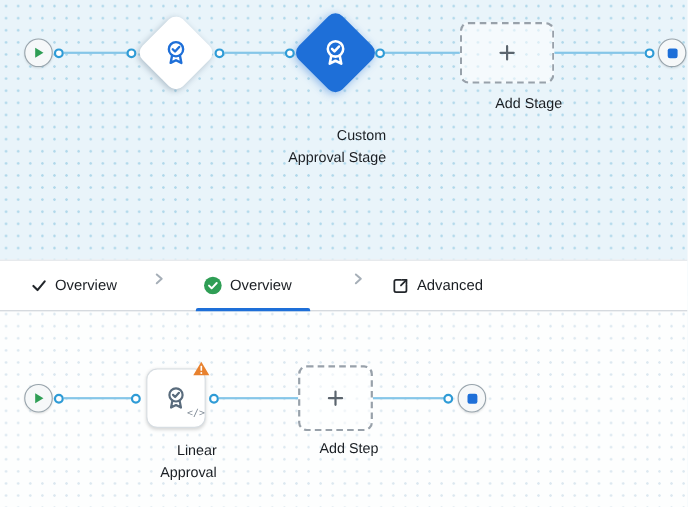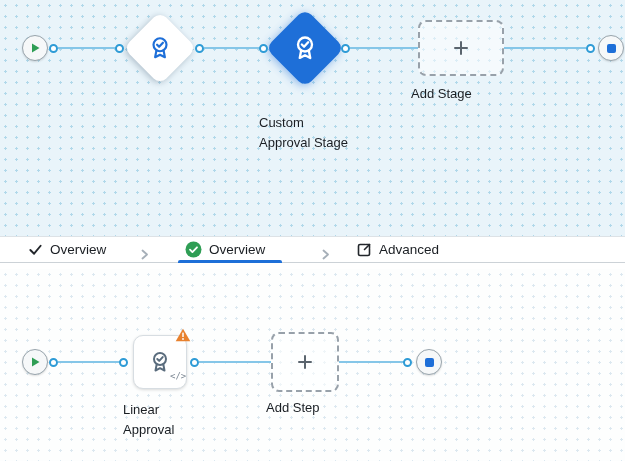--- a/index.html
+++ b/index.html
@@ -17,21 +17,21 @@
     background-image: radial-gradient(#b0d8ea 1px, transparent 1.3px);
     background-size: 11px 11px;
   }
   .canvas-bottom {
     top: 269px; height: 192px;
     background-color: #fdfefe;
     background-image: radial-gradient(#dce8f0 1px, transparent 1.3px);
     background-size: 11px 11px;
   }
   .tabbar {
-    position: absolute; top: 236px; left: 0; width: 625px; height: 27px;
+    position: absolute; top: 236px; left: 0; width: 625px; height: 47px;
     background: #fff;
     border-top: 1px solid #dde2e6;
     border-bottom: 1px solid #ccd2d7;
     z-index: 5;
   }
   .tab { position: absolute; top: 0; height: 100%; display: flex; align-items: center; gap: 7px; cursor: pointer; }
   .tab-label { font-size: 13.5px; color: #1a1e23; white-space: nowrap; }
   .chevron { position: absolute; top: 10px; }
   .active-underline { position: absolute; bottom: -1px; height: 3px; background: #1e6fd8; border-radius: 2px 2px 0 0; }
 
@@ -51,21 +51,21 @@
   .diamond {
     position: absolute; width: 52px; height: 52px; border-radius: 9px;
     background: #fff; transform: rotate(45deg);
     box-shadow: 0 2px 6px rgba(20,50,80,.28);
     display: flex; align-items: center; justify-content: center;
     z-index: 2; cursor: pointer;
   }
   .diamond.selected { width: 56px; height: 56px; background: #1e6fd8; box-shadow: 0 2px 8px rgba(30,111,216,.45); }
   .icon-inner { transform: rotate(-45deg); display: flex; }
 
-  .node-label { position: absolute; font-size: 13px; line-height: 20px; color: #1a1e23; text-align: left; z-index: 2; }
+  .node-label { position: absolute; font-size: 13px; line-height: 20px; color: #1a1e23; text-align: right; z-index: 2; }
 
   .add-box {
     position: absolute; border: 2px dashed #98a1aa; border-radius: 8px;
     background: rgba(255,255,255,.55);
     display: flex; align-items: center; justify-content: center;
     z-index: 2; cursor: pointer;
   }
   .step-box {
     position: absolute; width: 54px; height: 54px; border-radius: 10px;
     background: #fff; border: 1px solid #d7dde2;

